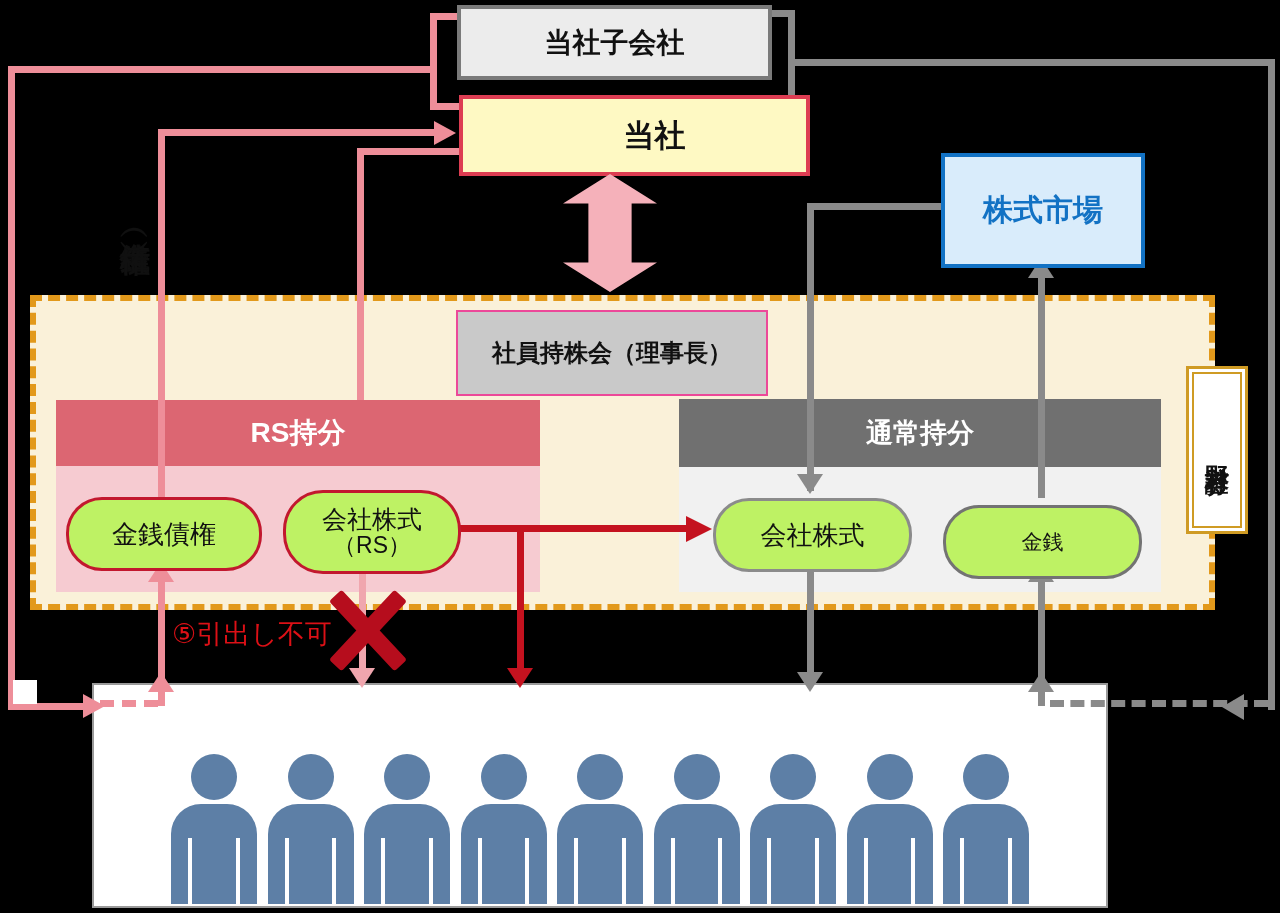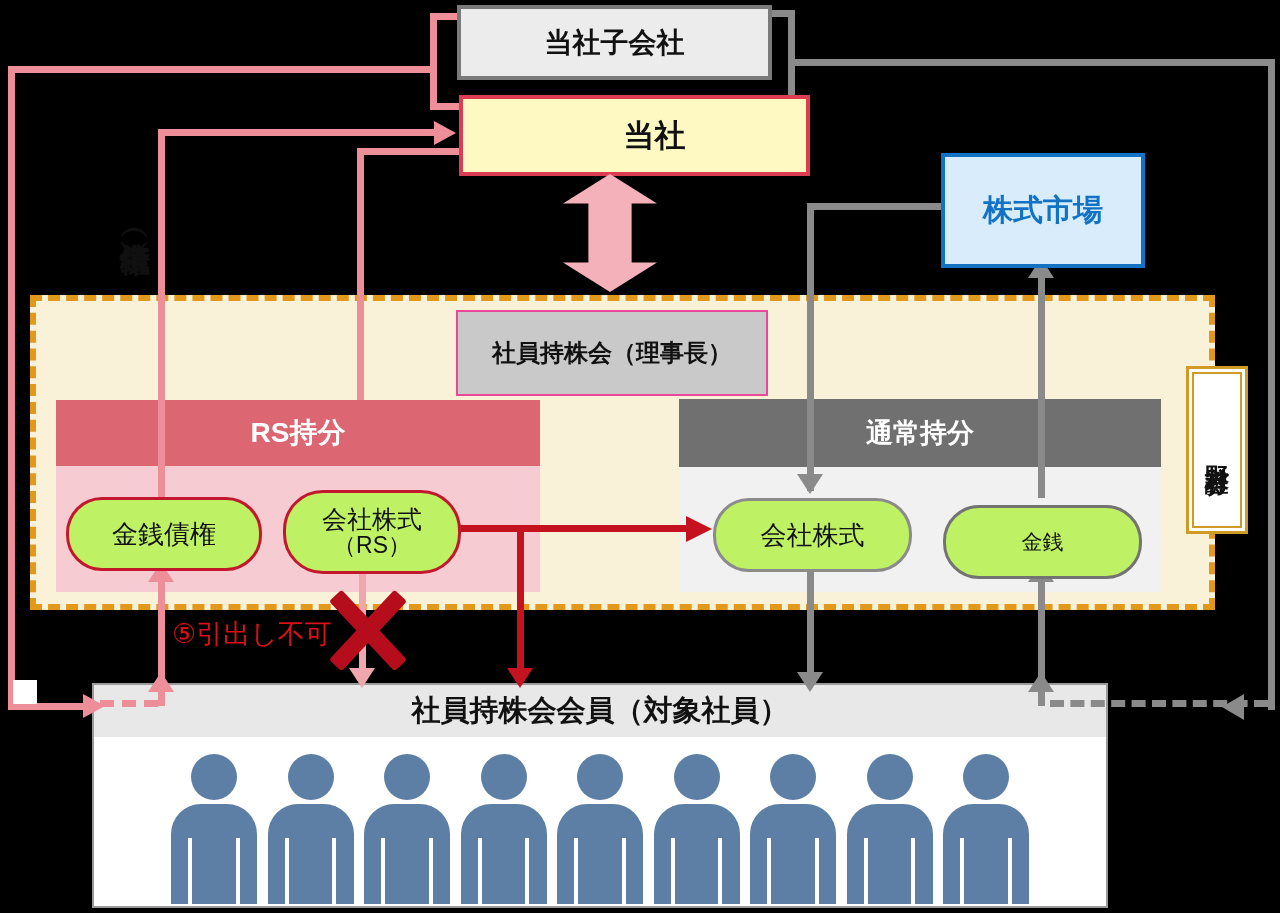--- a/index.html
+++ b/index.html
@@ -86,23 +86,20 @@
     </div>
   <div class="abs" id="rs-body"></div>
   <div class="abs" id="normal-header">
       <span>通常持分</span>
     </div>
   <div class="abs" id="normal-body"></div>
 
   <div class="abs" id="left-vlabel">（金銭債権）</div>
 
   <div class="abs" id="member-box">
-    <div id="member-band">
-      <span>社員持株会会員（対象社員）</span>
-    </div>
     <div id="members-row">
         <div class="person">
           <div class="person-head"></div>
           <div class="person-body"></div>
         </div>
         <div class="person">
           <div class="person-head"></div>
           <div class="person-body"></div>
         </div>
         <div class="person">

